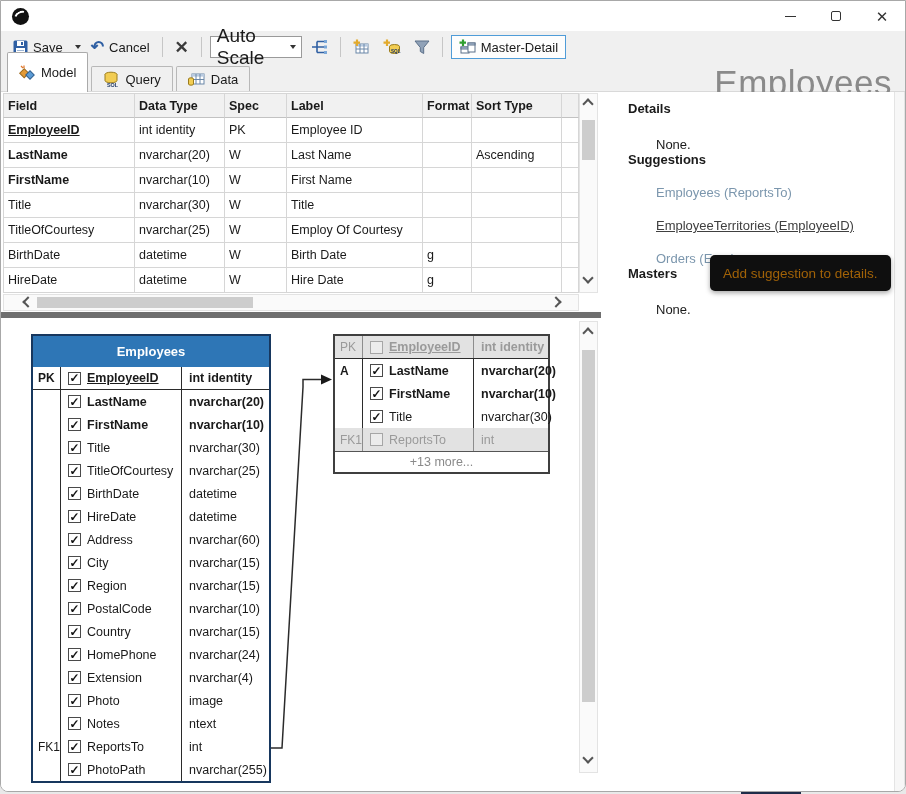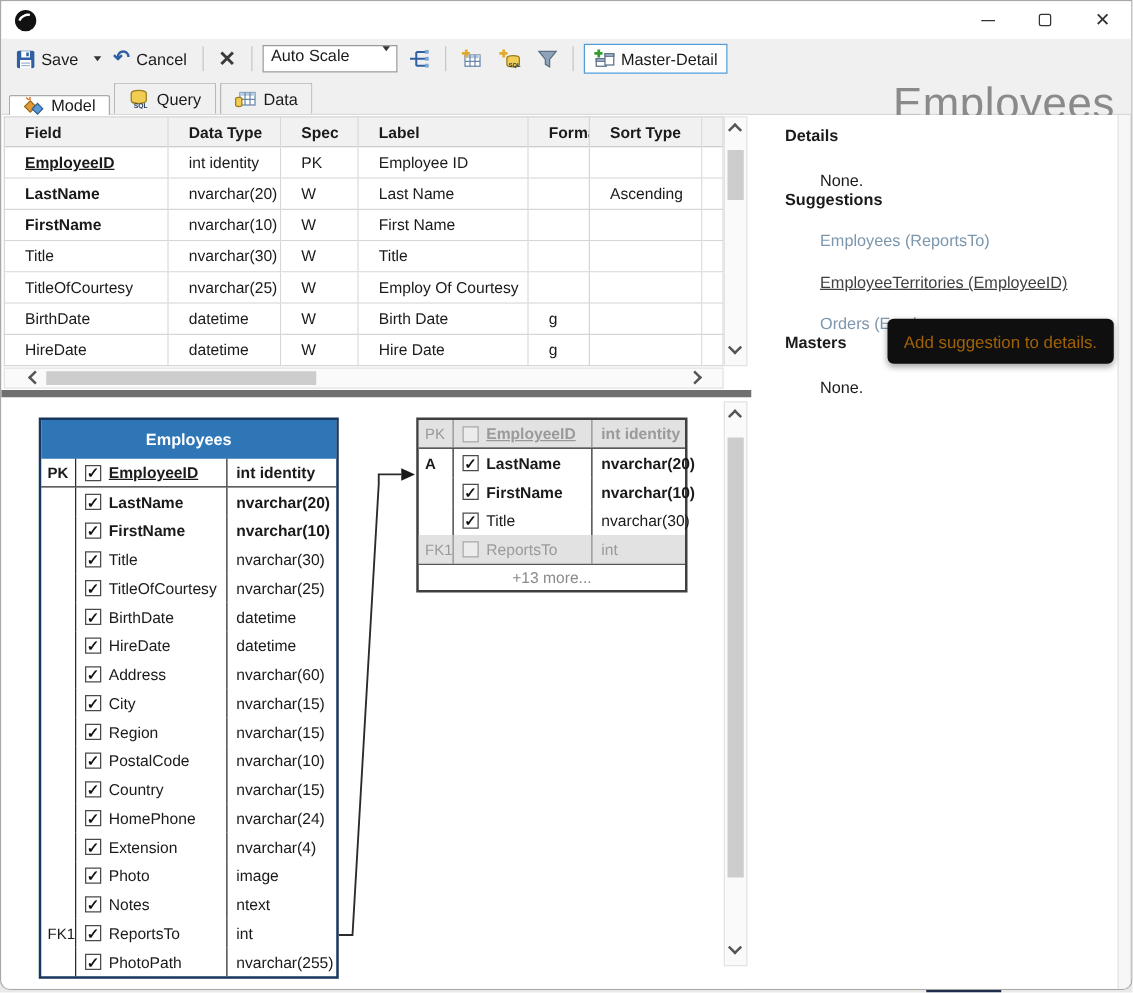--- a/index.html
+++ b/index.html
@@ -18,34 +18,34 @@
   .min-glyph{width:11px;height:1px;background:#333}
   .max-glyph{width:10px;height:10px;border:1.2px solid #333;border-radius:2px}
   .close-glyph{font-size:15px;color:#333;line-height:1}
 
   
   .headstrip{position:absolute;left:0;top:30px;width:906px;height:61px;background:#f0f0f0;border-bottom:1px solid #d9d9d9}
   .toolbar{height:32px;display:flex;align-items:center;padding-left:8px;gap:5px;font-size:13px}
   .tbtn{display:flex;align-items:center;gap:5px;padding:3px 4px;border-radius:2px}
   .sep{width:1px;height:20px;background:#c6c6c6;margin:0 3px}
   .caret{width:0;height:0;border-left:3.5px solid transparent;border-right:3.5px solid transparent;border-top:4px solid #333;margin-left:2px}
-  .combo{width:108px;height:22px;background:#fff;border:1px solid #9a9a9a;display:flex;padding-left:6px;font-size:13px}
+  .combo{width:92px;height:22px;background:#fff;border:1px solid #9a9a9a;display:flex;align-items:center;padding-left:6px;font-size:19px}
   .combo .caret{margin-left:auto;margin-right:5px}
   .undo-glyph{color:#2f5fa3;font-size:16px;font-weight:bold;line-height:1}
   .x-glyph{color:#3a3a3a;font-size:17px;font-weight:bold;line-height:1}
   .md-btn{display:flex;align-items:center;gap:5px;border:1px solid #4f9cd8;background:#fdfdfd;padding:2px 7px;height:24px}
   .tabs{position:absolute;left:6px;bottom:0;display:flex;align-items:flex-end}
   .tab{height:25px;display:flex;align-items:center;gap:6px;padding:0 11px;font-size:13px;background:#f0f0f0;border:1px solid #b8b8b8;border-bottom:none;border-radius:2px 2px 0 0;margin-right:3px}
-  .tab.active{background:#fff;height:16px;position:relative;top:1px;border-color:#aaa}
+  .tab.active{background:#fff;height:40px;position:relative;top:1px;border-color:#aaa}
   .bigtitle{position:absolute;right:15px;top:32px;font-size:35px;color:#8a8a8a;letter-spacing:.5px}
 
   
   .fieldgrid{position:absolute;left:2px;top:92px;width:576px;font-size:12.5px}
   .grow{display:grid;grid-template-columns:132px 90px 62px 136px 49px 90px 17px;height:25px}
-  .grow>div{border-right:1px solid #d6d6d6;border-bottom:1px solid #d6d6d6;display:flex;align-items:center;padding-left:16px;overflow:hidden;white-space:nowrap;background:#fff}
+  .grow>div{border-right:1px solid #d6d6d6;border-bottom:1px solid #d6d6d6;display:flex;align-items:center;padding-left:4px;overflow:hidden;white-space:nowrap;background:#fff}
   .grow.ghead>div{background:#f1f1f1;font-weight:bold;border-bottom:1px solid #c2c2c2;border-top:1px solid #d6d6d6}
   .grow>div:first-child{border-left:1px solid #d6d6d6}
   .b{font-weight:bold}.u{text-decoration:underline}
 
   
   .vscroll{position:absolute;background:#fafafa;border:1px solid #e3e3e3;width:19px}
   .hscroll{position:absolute;background:#fafafa;border:1px solid #e3e3e3;height:17px}
   .chev{position:absolute;width:8px;height:8px;border-right:2px solid #555;border-bottom:2px solid #555}
   .chev.up{transform:rotate(-135deg)}.chev.down{transform:rotate(45deg)}
   .chev.left{transform:rotate(135deg)}.chev.right{transform:rotate(-45deg)}

